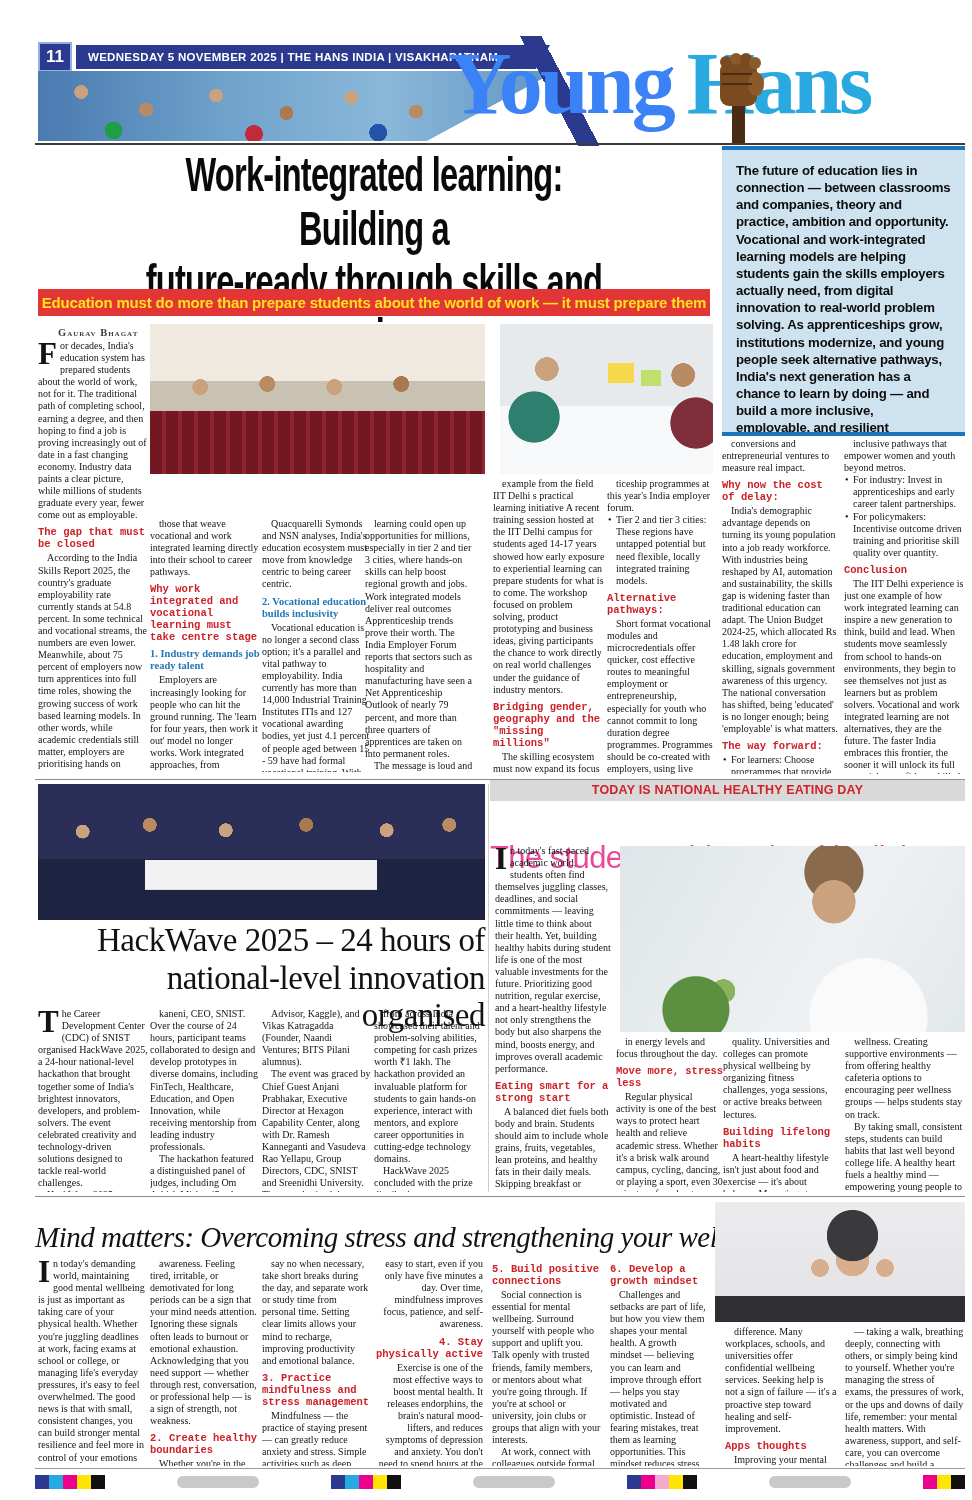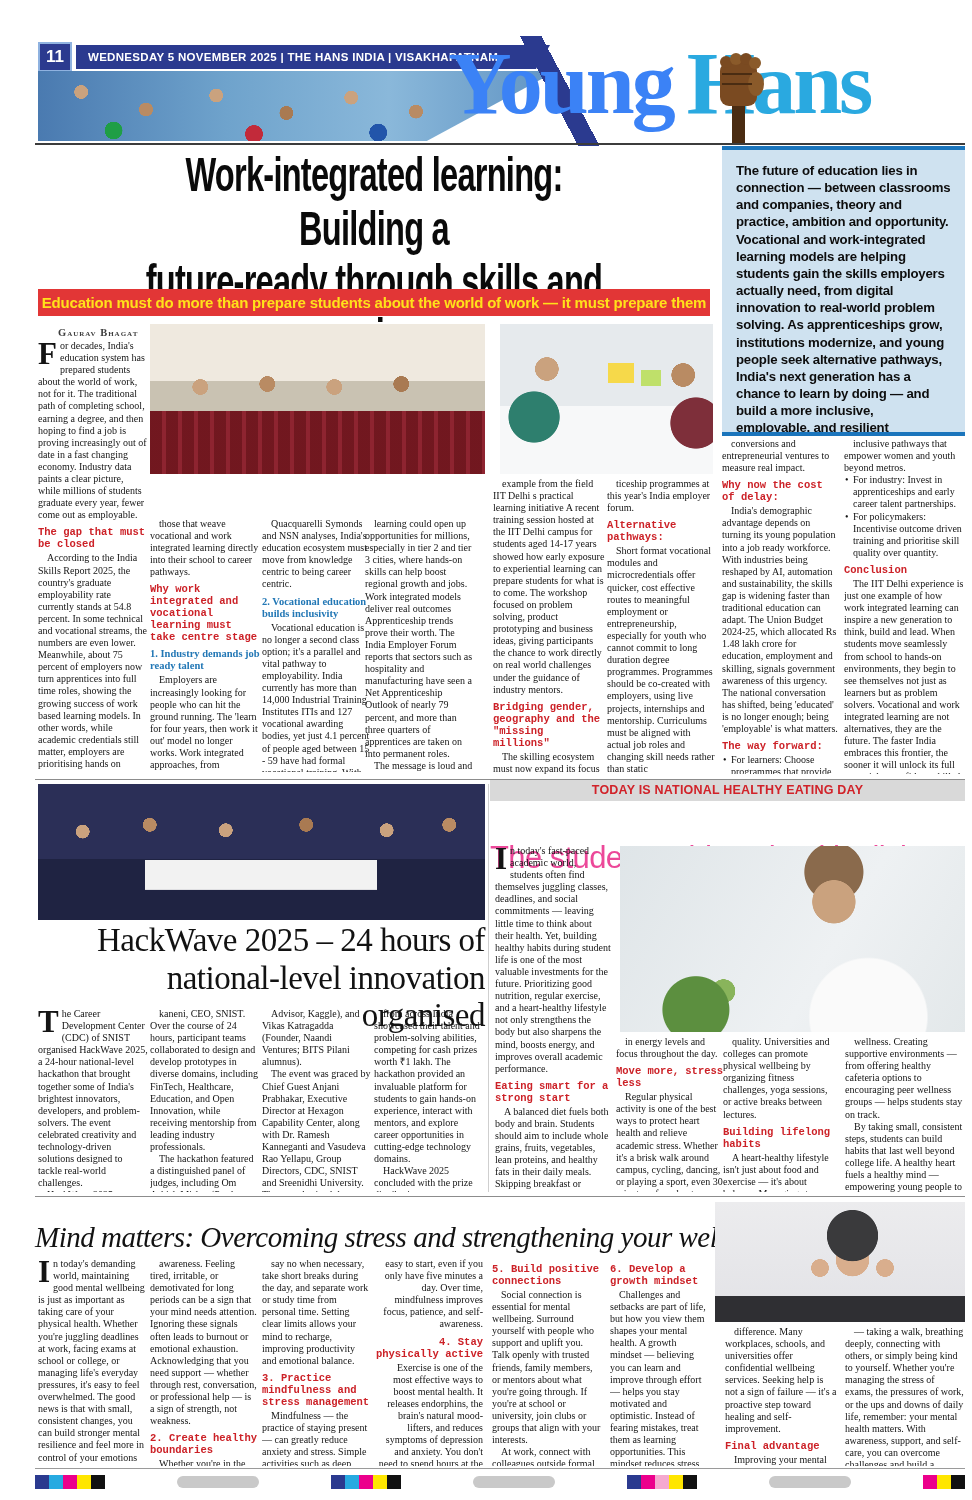--- a/index.html
+++ b/index.html
@@ -207,20 +207,21 @@
       <p class="p">learning could open up opportunities for millions, especially in tier 2 and tier 3 cities, where hands-on skills can help boost regional growth and jobs. Work integrated models deliver real outcomes Apprenticeship trends prove their worth. The India Employer Forum reports that sectors such as hospitality and manufacturing have seen a Net Apprenticeship Outlook of nearly 79 percent, and more than three quarters of apprentices are taken on into permanent roles.</p>
       <p class="p">The message is loud and clear: when students are exposed to real world environments, both they and the employers benefit. An</p>
     </div>
   <div class="col lead-c5">
       <p class="p">example from the field IIT Delhi s practical learning initiative A recent training session hosted at the IIT Delhi campus for students aged 14-17 years showed how early exposure to experiential learning can prepare students for what is to come. The workshop focused on problem solving, product prototyping and business ideas, giving participants the chance to work directly on real world challenges under the guidance of industry mentors.</p>
       <p class="sh sh-red">Bridging gender, geography and the "missing millions"</p>
       <p class="p">The skilling ecosystem must now expand its focus beyond metros and elite institutions.</p>
     </div>
   <div class="col lead-c6">
       <p class="p">ticeship programmes at this year's India employer forum.</p>
+      <p class="p bullet">Tier 2 and tier 3 cities: These regions have untapped potential but need flexible, locally integrated training models.</p>
       <p class="sh sh-red">Alternative pathways:</p>
       <p class="p">Short format vocational modules and microcredentials offer quicker, cost effective routes to meaningful employment or entrepreneurship, especially for youth who cannot commit to long duration degree programmes. Programmes should be co-created with employers, using live projects, internships and mentorship. Curriculums must be aligned with actual job roles and changing skill needs rather than static syllabi.Institutions should track employability, internship</p>
     </div>
   <div class="col lead-c7">
       <p class="p">conversions and entrepreneurial ventures to measure real impact.</p>
       <p class="sh sh-red">Why now the cost of delay:</p>
       <p class="p">India's demographic advantage depends on turning its young population into a job ready workforce. With industries being reshaped by AI, automation and sustainability, the skills gap is widening faster than traditional education can adapt. The Union Budget 2024-25, which allocated Rs 1.48 lakh crore for education, employment and skilling, signals government awareness of this urgency. The national conversation has shifted, being 'educated' is no longer enough; being 'employable' is what matters.</p>
       <p class="sh sh-red">The way forward:</p>
       <p class="p bullet">For learners: Choose programmes that provide practical exposure and mentorship alongside theory.</p>
     </div>
@@ -303,21 +304,21 @@
       <p class="sh sh-red">5. Build positive connections</p>
       <p class="p">Social connection is essential for mental wellbeing. Surround yourself with people who support and uplift you. Talk openly with trusted friends, family members, or mentors about what you're going through. If you're at school or university, join clubs or groups that align with your interests.</p>
       <p class="p">At work, connect with colleagues outside formal settings — small moments of laughter and shared experiences can strengthen your sense of belonging.</p>
     </div>
   <div class="col mm-c6">
       <p class="sh sh-red">6. Develop a growth mindset</p>
       <p class="p">Challenges and setbacks are part of life, but how you view them shapes your mental health. A growth mindset — believing you can learn and improve through effort — helps you stay motivated and optimistic. Instead of fearing mistakes, treat them as learning opportunities. This mindset reduces stress and builds confidence over time.</p>
     </div>
   <div class="col mm-c7">
       <p class="p">difference. Many workplaces, schools, and universities offer confidential wellbeing services. Seeking help is not a sign of failure — it's a proactive step toward healing and self-improvement.</p>
-      <p class="sh sh-red">Final advantage</p>
+      <p class="sh sh-red">Apps thoughts</p>
       <p class="p">Improving your mental wellbeing doesn't require drastic changes. It's about small, consistent actions</p>
     </div>
   <div class="col mm-c8">
       <p class="p">— taking a walk, breathing deeply, connecting with others, or simply being kind to yourself. Whether you're managing the stress of exams, the pressures of work, or the ups and downs of daily life, remember: your mental health matters. With awareness, support, and self-care, you can overcome challenges and build a stronger, happier, and more resilient you.</p>
     </div>
 
   <div class="rule rule-footer"></div>
   <footer class="marks">
       <span class="mark-group">
         <span class="mark-sq" style="background: rgb(43, 58, 143);"></span>

